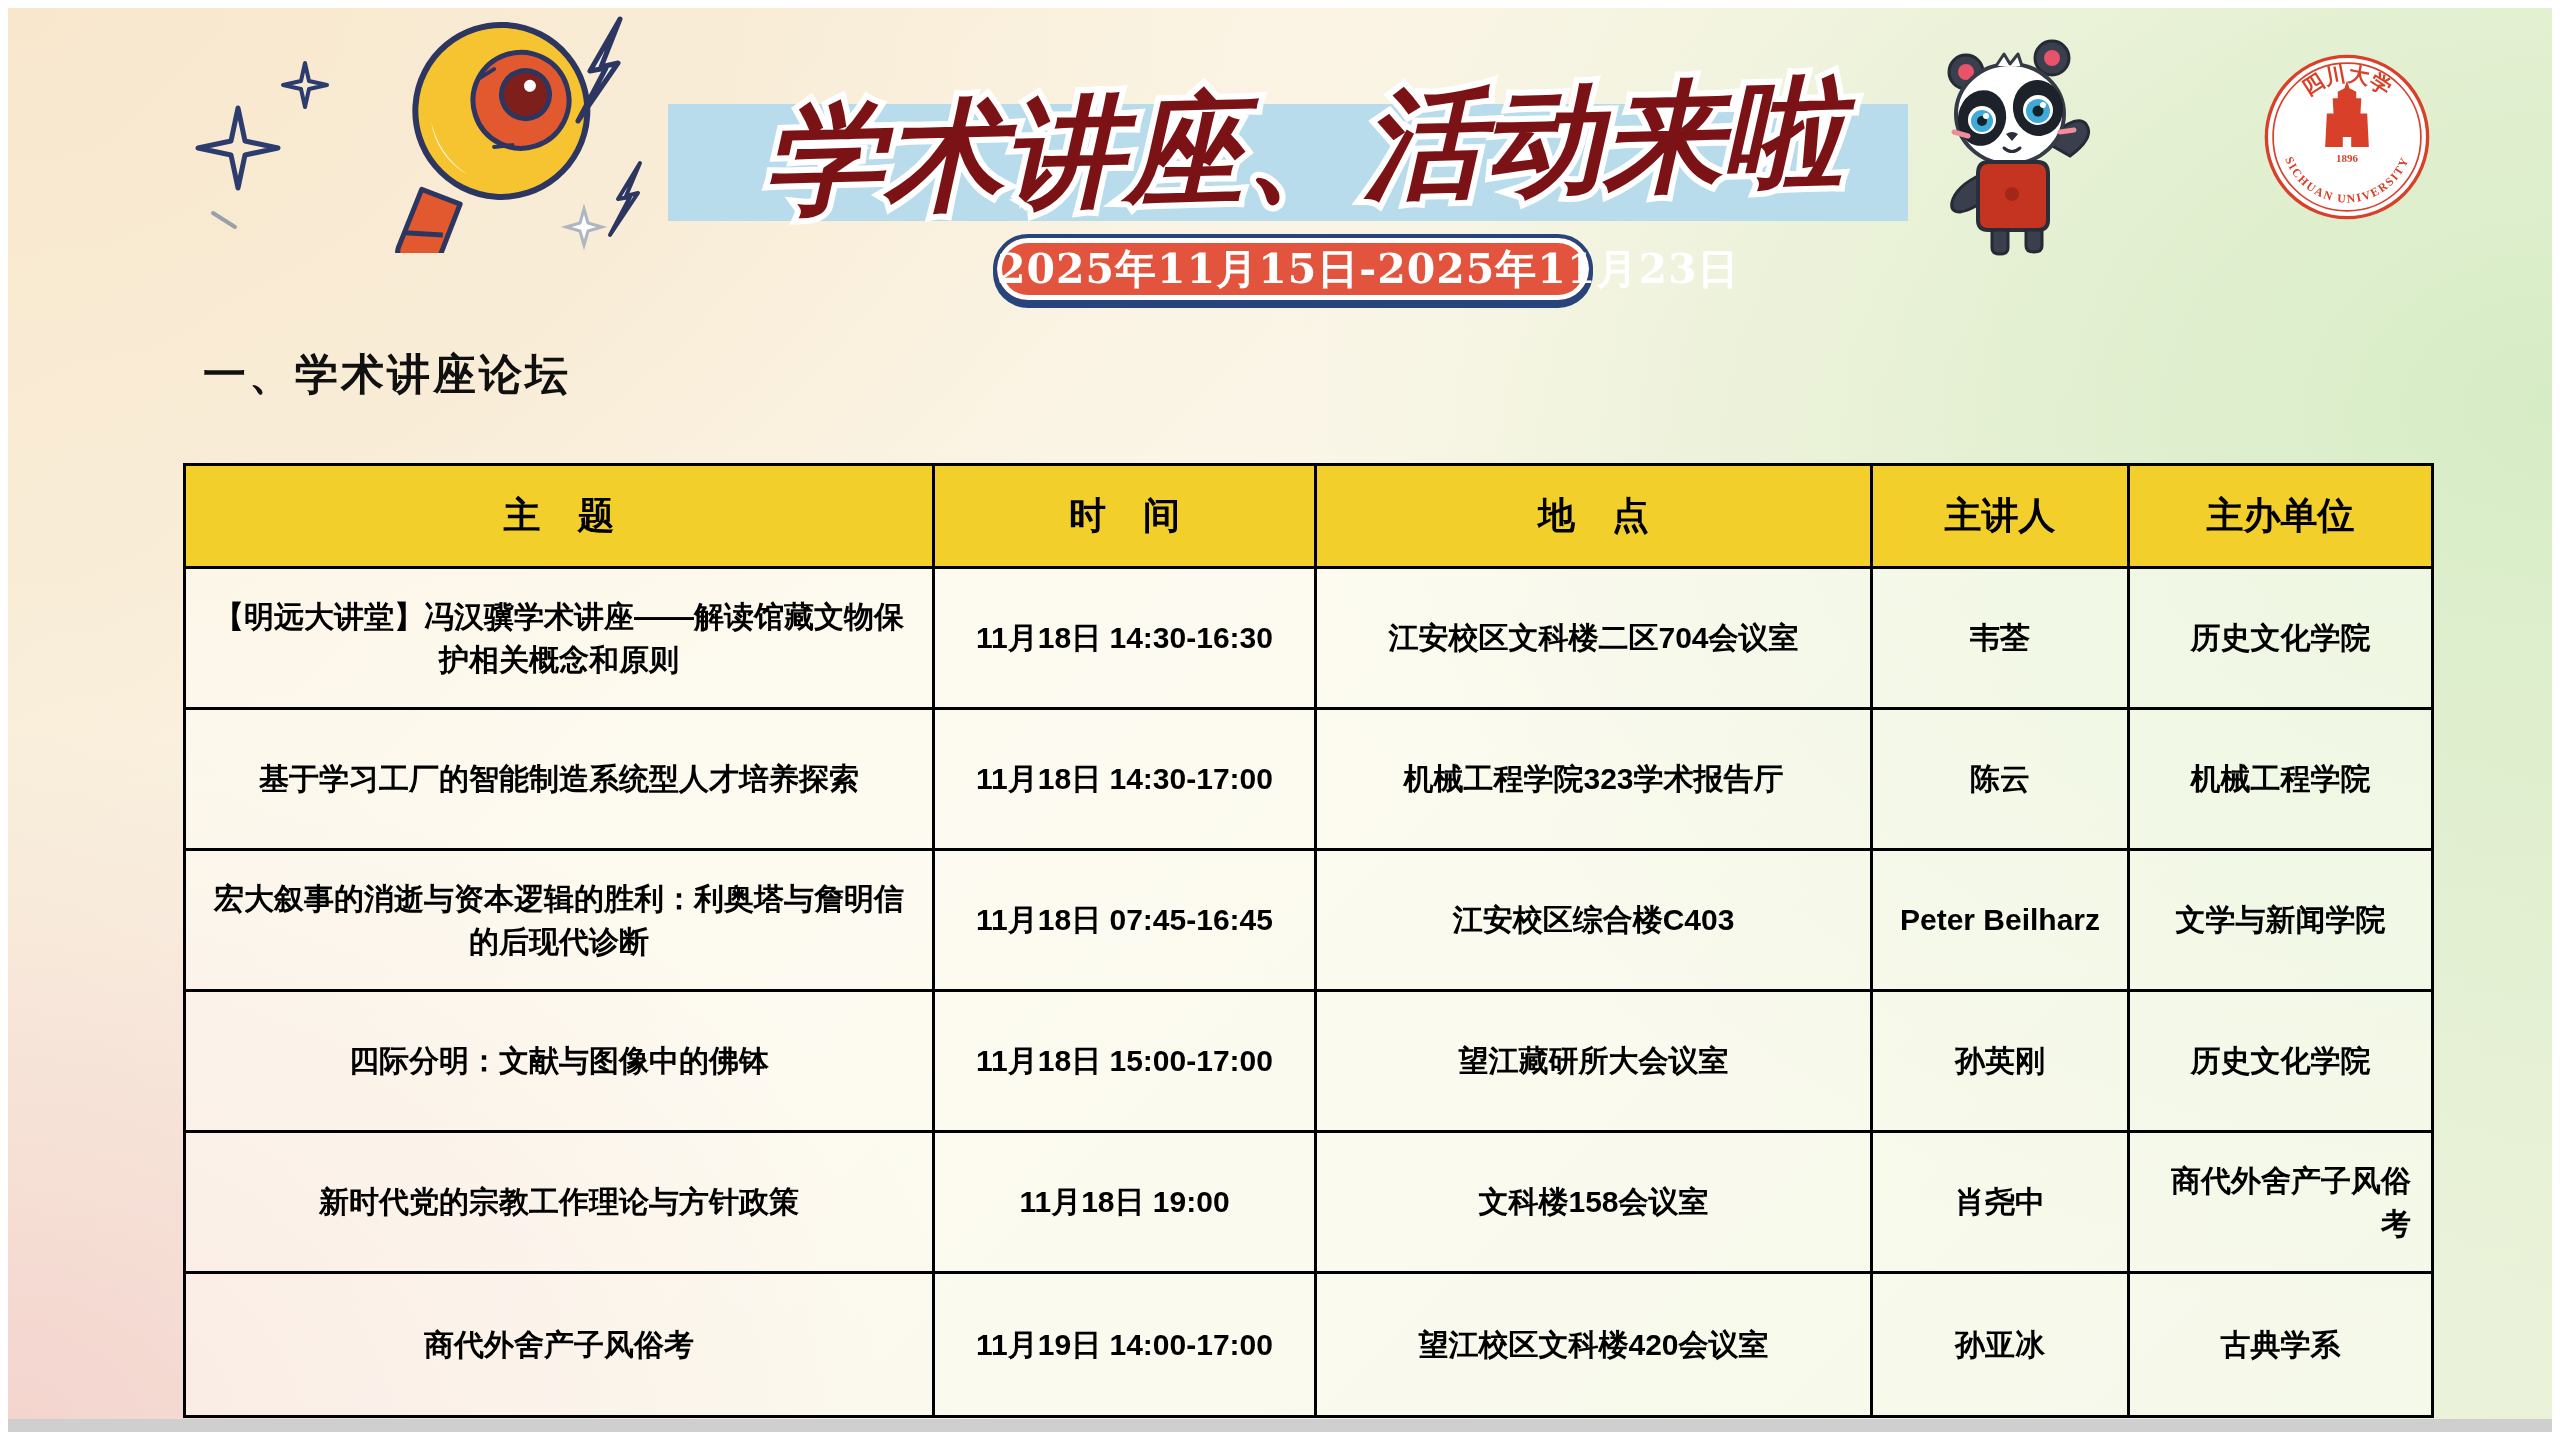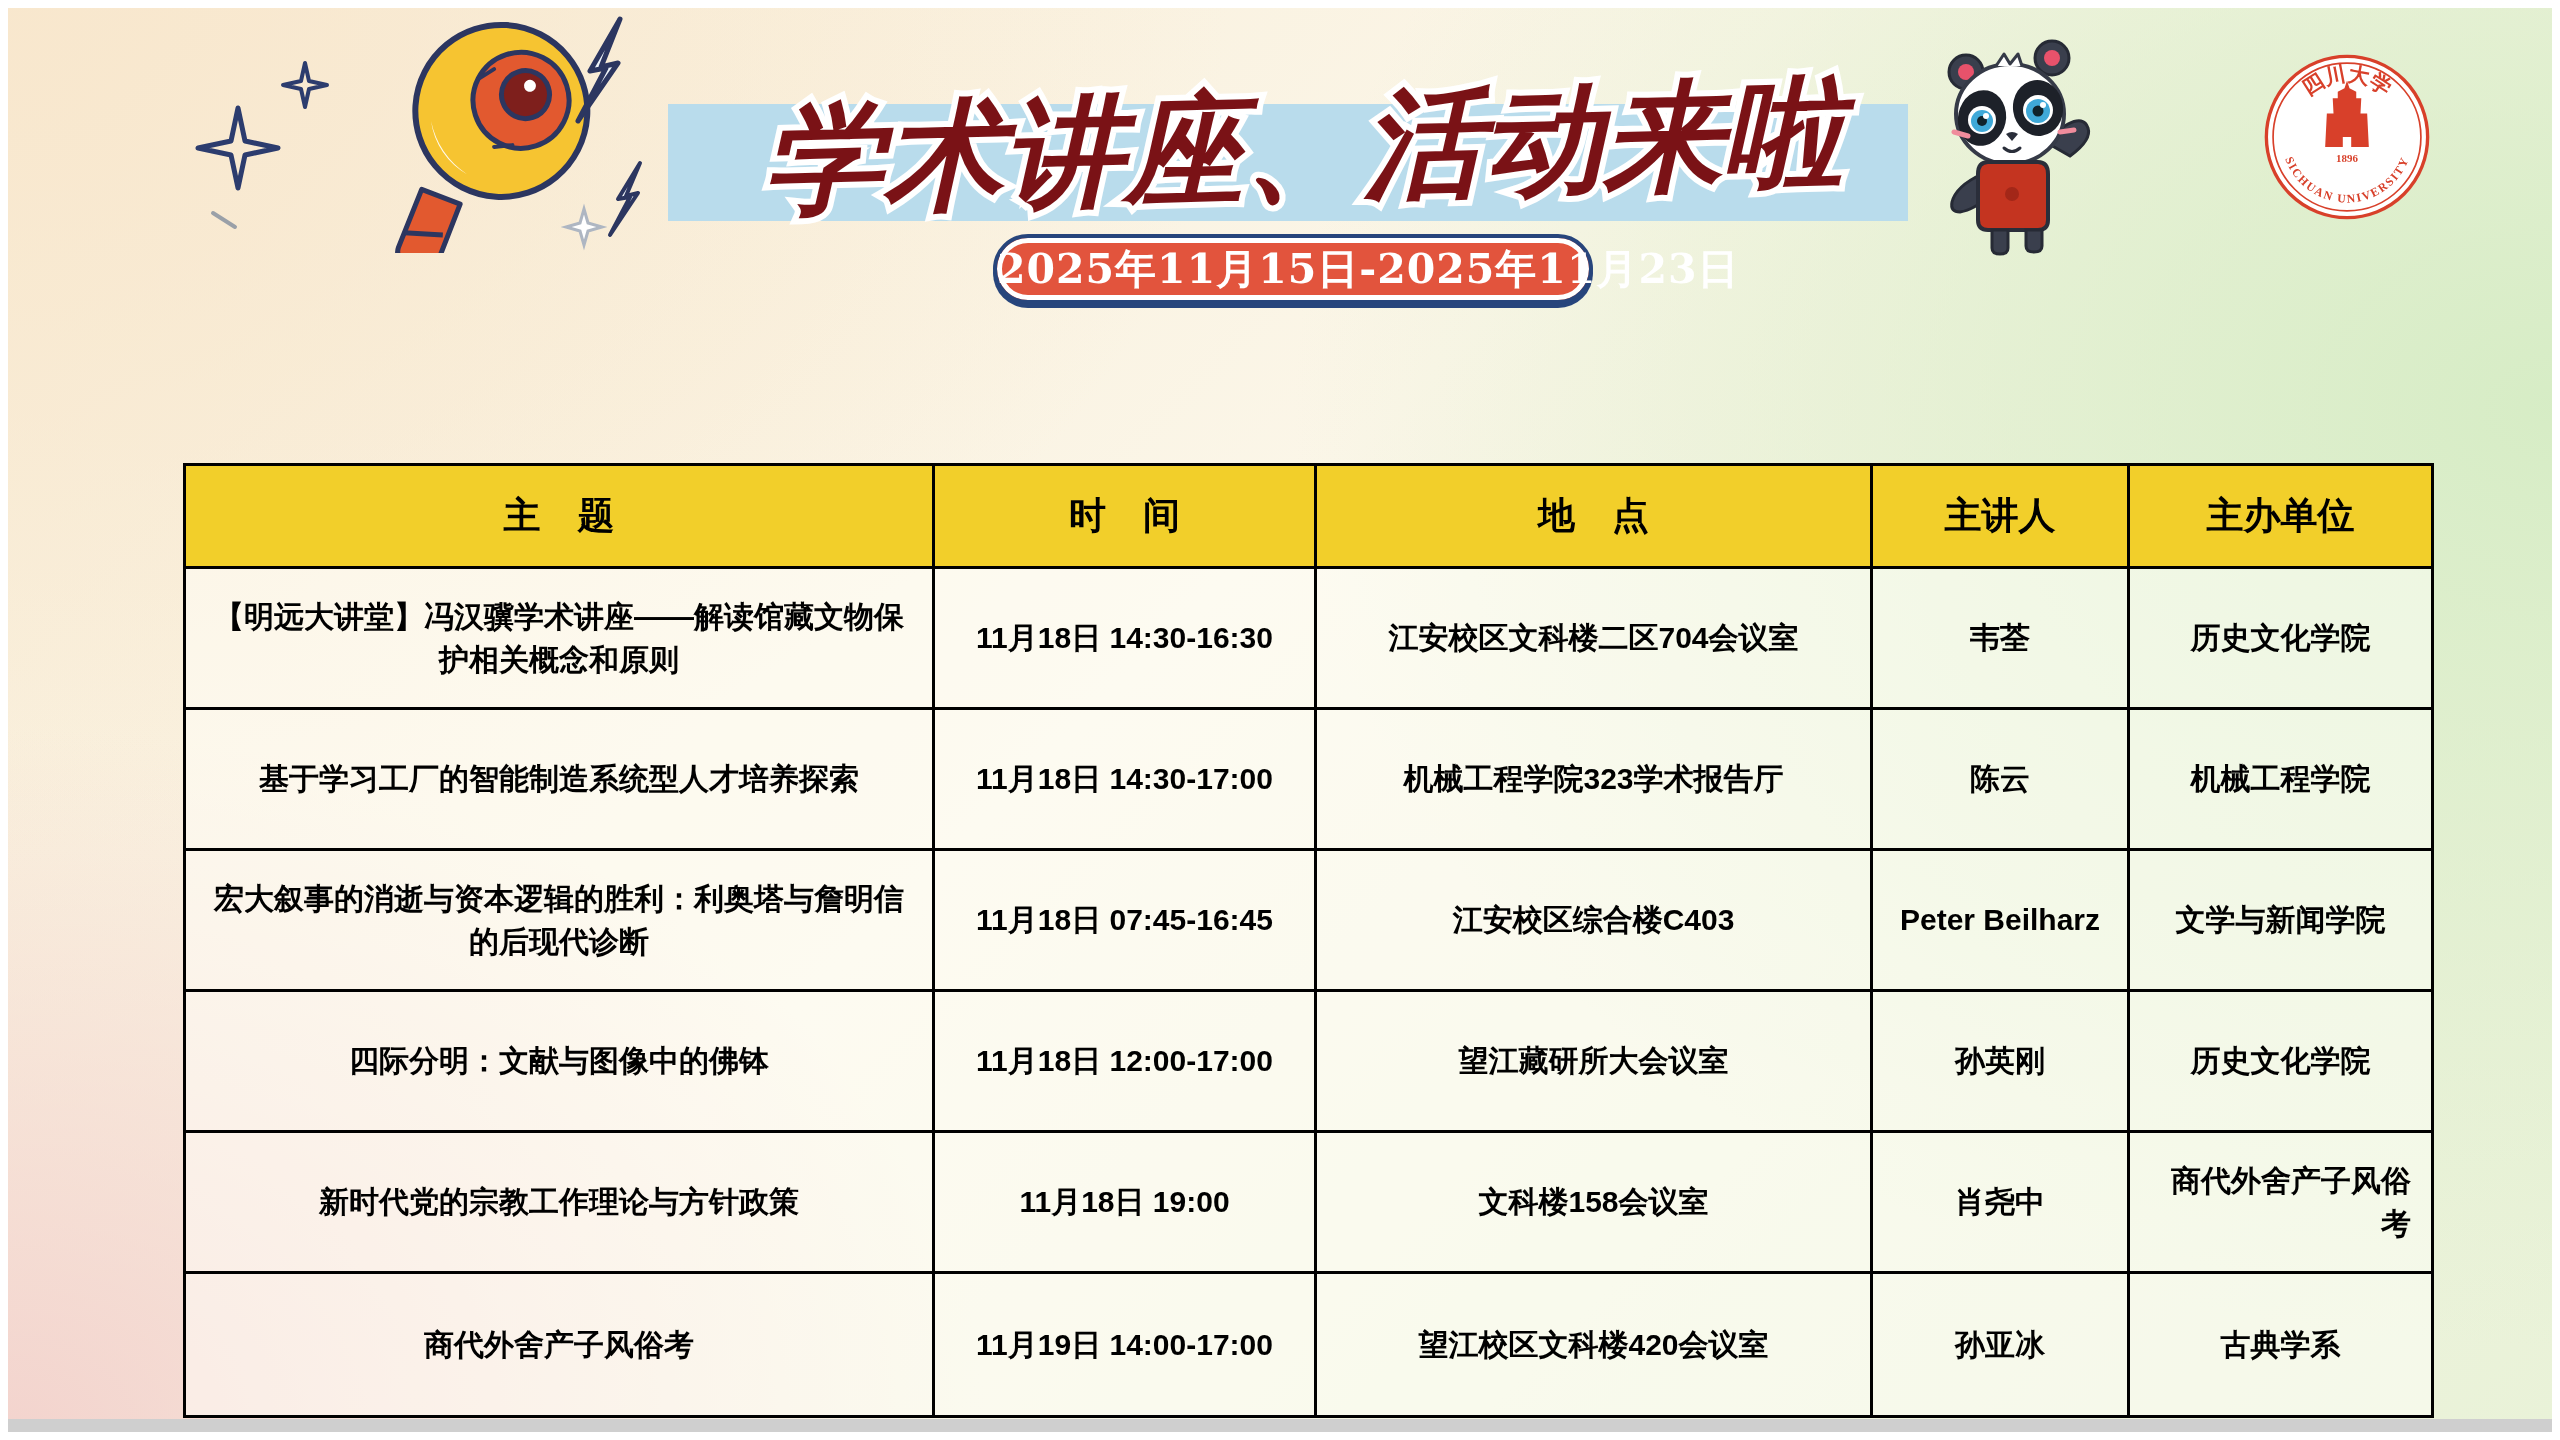--- a/index.html
+++ b/index.html
@@ -117,20 +117,21 @@
         <textPath href="#arcTop" startOffset="50%" text-anchor="middle">四川大学</textPath>
       </text>
       <text font-size="14" font-weight="bold" fill="#d8402a" letter-spacing="2" font-family="Liberation Serif, serif">
         <textPath href="#arcBottom" startOffset="50%" text-anchor="middle">SICHUAN UNIVERSITY</textPath>
       </text>
       <path fill="#d8402a" d="M97 42 l3 -9 l3 9 l8 4 v8 h6 l-3 58 h-9 v-12 h-10 v12 h-9 l-3 -58 h6 v-8 z
                               M76 72 h10 v40 h-12 z M114 72 h10 l2 40 h-12 z"></path>
       <text x="100" y="130" text-anchor="middle" font-size="13" font-weight="bold" fill="#d8402a" font-family="Liberation Serif, serif">1896</text>
     </svg>
 
+    <div class="section-title">一、学术讲座论坛</div>
 
     <div class="lecture-table">
       <div class="trow">
         <div class="cell hcell">主　题</div>
         <div class="cell hcell">时　间</div>
         <div class="cell hcell">地　点</div>
         <div class="cell hcell">主讲人</div>
         <div class="cell hcell c-last">主办单位</div>
       </div>
 
@@ -153,21 +154,21 @@
       <div class="trow">
         <div class="cell bcell">宏大叙事的消逝与资本逻辑的胜利：利奥塔与詹明信的后现代诊断</div>
         <div class="cell bcell">11月18日 07:45-16:45</div>
         <div class="cell bcell">江安校区综合楼C403</div>
         <div class="cell bcell">Peter Beilharz</div>
         <div class="cell bcell c-last">文学与新闻学院</div>
       </div>
 
       <div class="trow">
         <div class="cell bcell">四际分明：文献与图像中的佛钵</div>
-        <div class="cell bcell">11月18日 12:00-17:00</div>
+        <div class="cell bcell">11月18日 15:00-17:00</div>
         <div class="cell bcell">望江藏研所大会议室</div>
         <div class="cell bcell">孙英刚</div>
         <div class="cell bcell c-last">历史文化学院</div>
       </div>
 
       <div class="trow">
         <div class="cell bcell">新时代党的宗教工作理论与方针政策</div>
         <div class="cell bcell">11月18日 19:00</div>
         <div class="cell bcell">文科楼158会议室</div>
         <div class="cell bcell">肖尧中</div>

